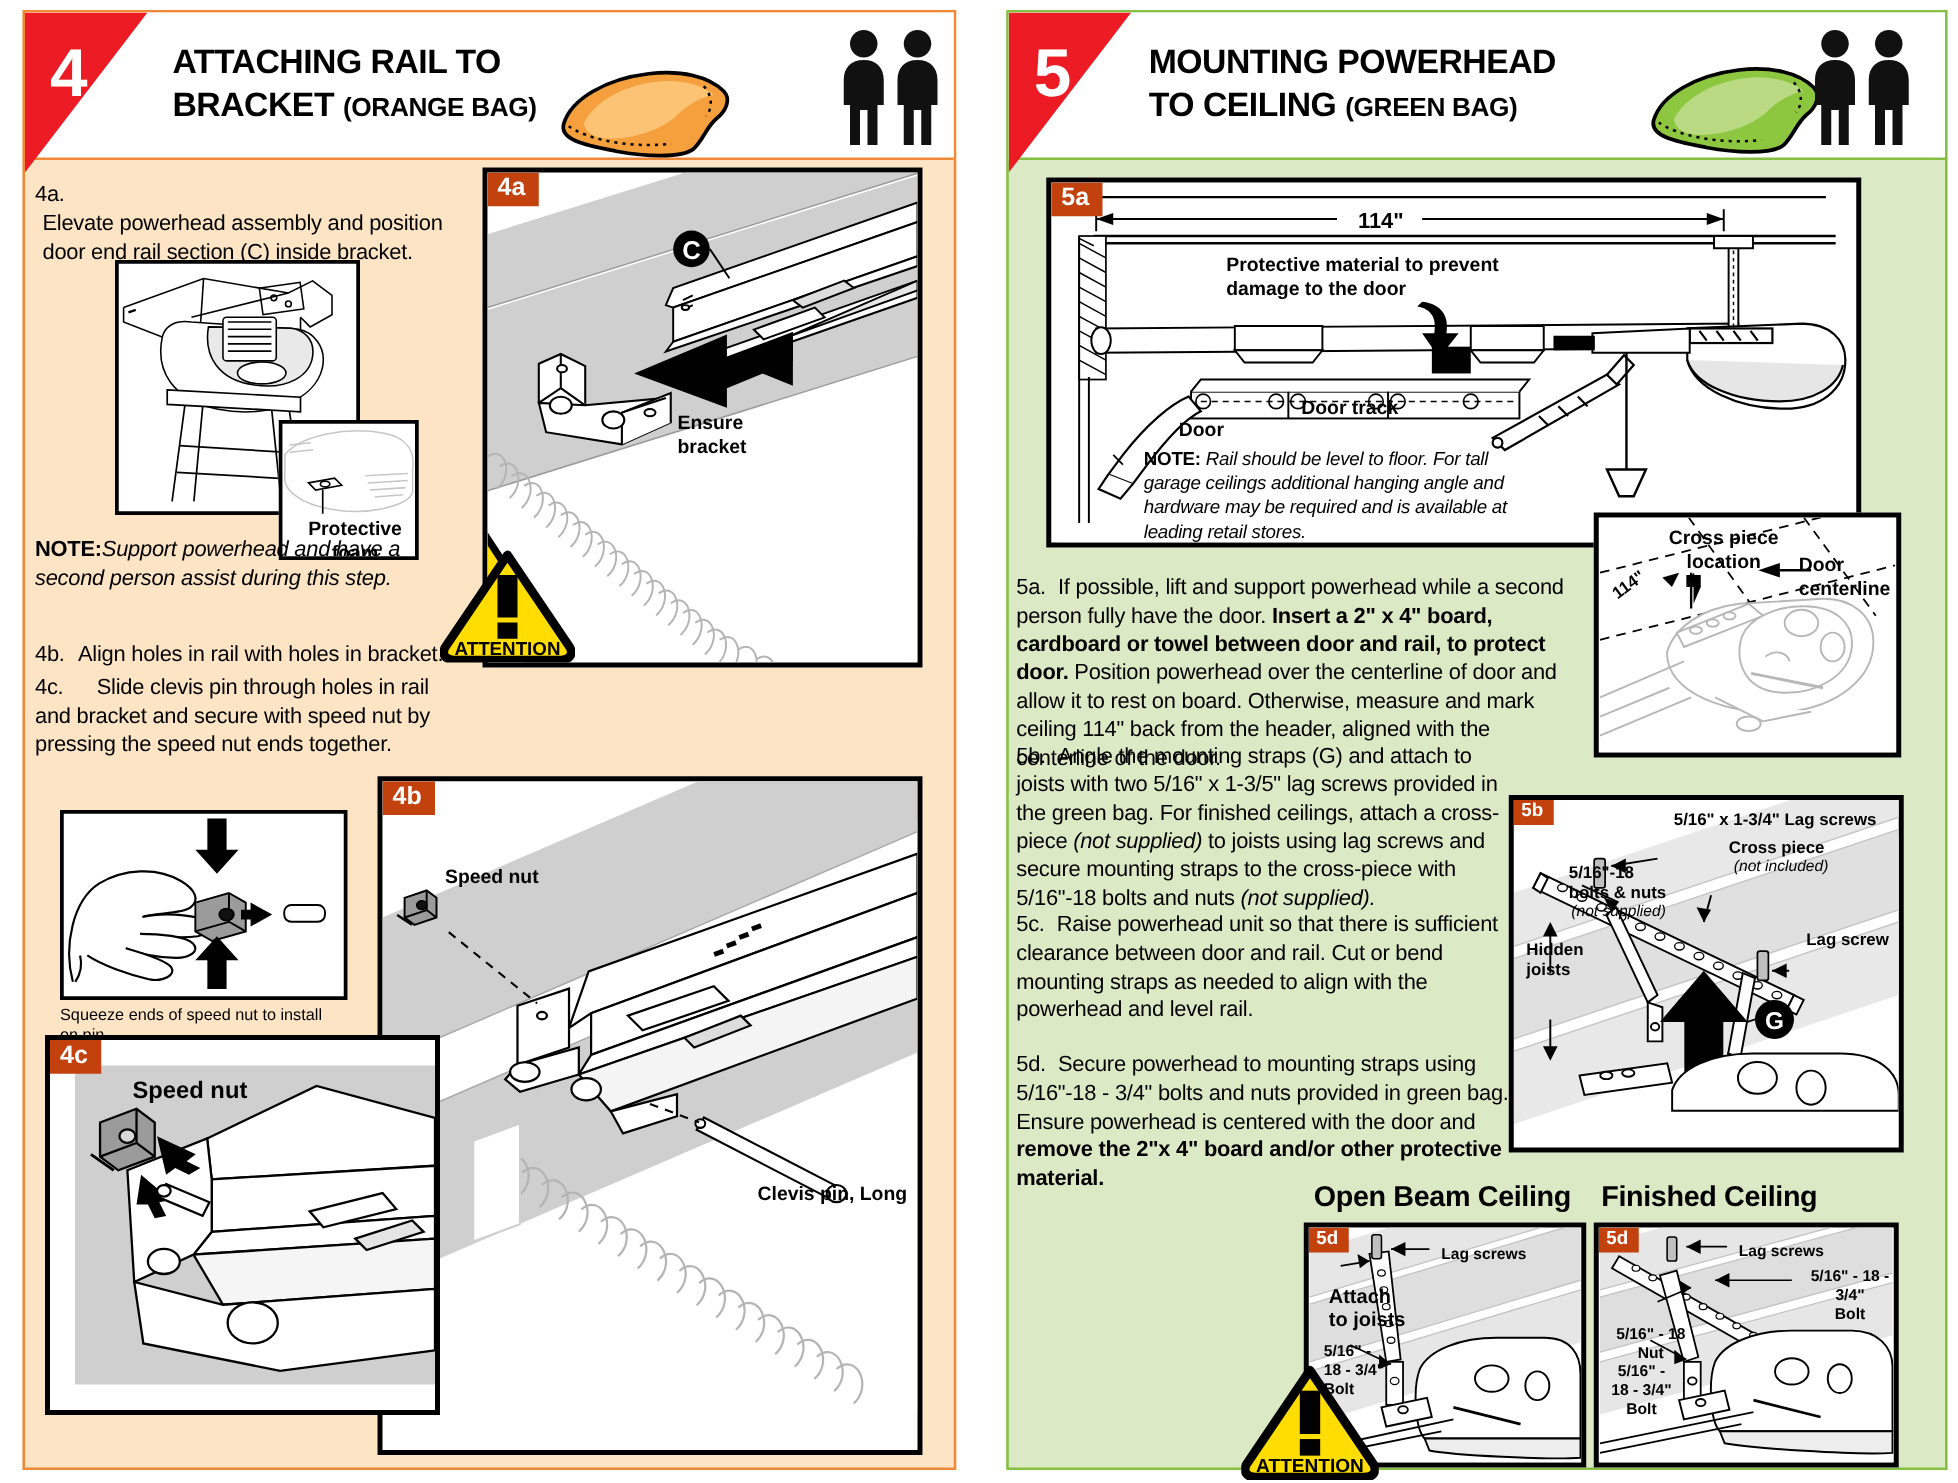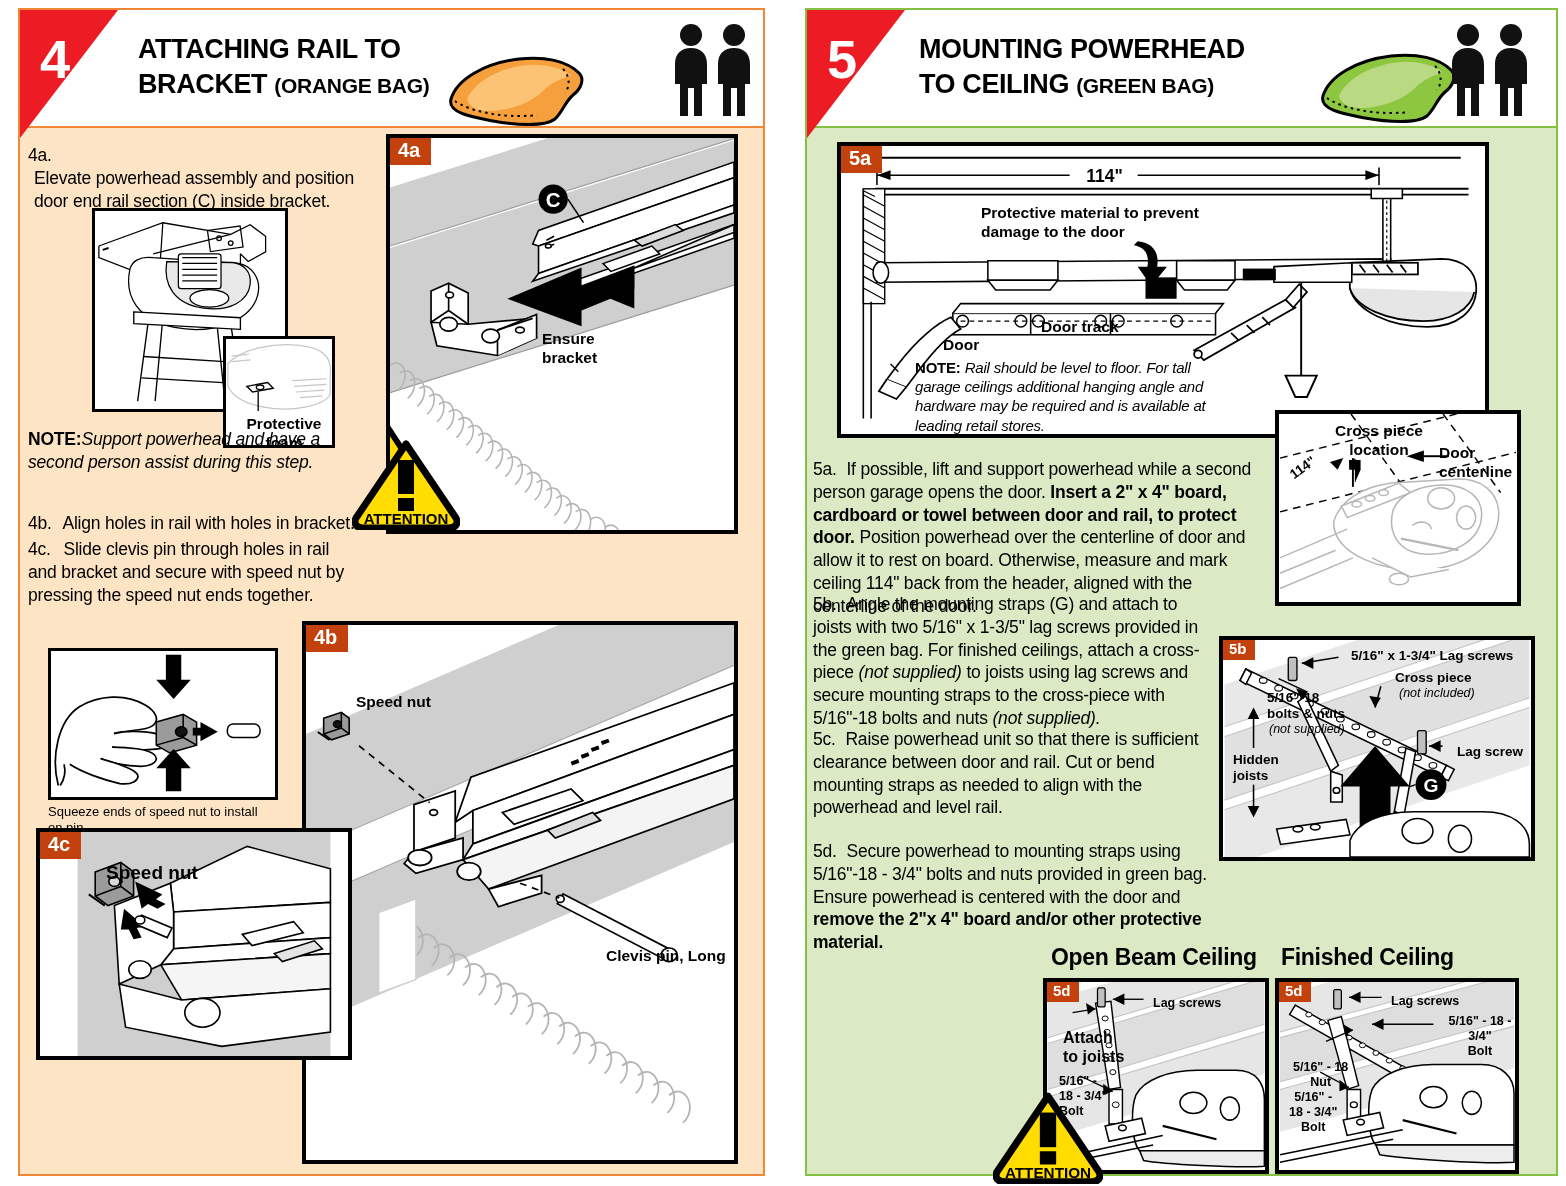--- a/index.html
+++ b/index.html
@@ -216,21 +216,21 @@
           <span class="nb">NOTE:</span><span class="it">Support powerhead and have a second person assist during this step.</span>
         </div>
 
         <div class="step" style="left:8px; top:384px; width:330px;">
           <span class="lbl">4b.</span>
           <span style="margin-left:6px;">Align holes in rail with holes in bracket.</span>
         </div>
 
         <div class="step" style="left:8px; top:410px; width:330px;">
           <span class="lbl">4c.</span>
-          <span style="margin-left:8px;">Slide clevis pin through holes in rail and bracket and secure with speed nut by pressing the speed nut ends together.</span>
+          <span style="margin-left:22px;">Slide clevis pin through holes in rail and bracket and secure with speed nut by pressing the speed nut ends together.</span>
         </div>
 
         <svg class="warn" style="left:332px; top:310px;" viewBox="0 0 108 92">
           <path d="M54,6 L104,80 C107,86 103,90 97,90 L11,90 C5,90 1,86 4,80 Z" fill="#FFDD00" stroke="#000" stroke-width="7" stroke-linejoin="round"></path>
           <rect x="46" y="22" width="16" height="34" fill="#000"></rect>
           <rect x="46" y="60" width="16" height="13" fill="#000"></rect>
           <text x="54" y="86" font-family="Liberation Sans, sans-serif" font-size="15" font-weight="bold" text-anchor="middle" fill="#000">ATTENTION</text>
         </svg>
 
         <div class="ill" style="left:366px; top:6px; width:352px; height:400px;">
@@ -409,21 +409,21 @@
               <path d="M370,448 C386,434 400,462 384,476"></path>
             </g>
             <g stroke="#cfcfcf" fill="#fff" stroke-width="1.6">
               <path d="M74,262 L112,248 L112,330 L74,344 Z"></path>
             </g>
           </svg>
           <div class="calloutA" style="left:50px; top:68px;">Speed nut</div>
           <div class="calloutA" style="left:300px; top:322px;">Clevis pin, Long</div>
         </div>
 
-        <div class="ill" style="left:16px; top:700px; width:316px; height:232px;padding-left:20px;">
+        <div class="ill" style="left:16px; top:700px; width:316px; height:304px;padding-left:20px;">
           <div class="tag">4c</div>
           <svg viewBox="0 0 316 280" width="100%" height="100%">
             <rect width="316" height="280" fill="#cfcfcf"></rect>
 
             <g stroke="#000" fill="#fff" stroke-width="2">
               <path d="M116,64 L212,18 L316,46 L316,88 L120,100 Z"></path>
               <path d="M120,100 L120,146 L316,132 L316,88 Z" fill="#fff"></path>
               <path d="M120,146 L104,166 L316,152 L316,132 Z"></path>
               <path d="M104,166 L130,210 L316,196 L316,152 Z" fill="#f5f5f5"></path>
               <path d="M46,92 L116,64 L120,100 L120,146 L104,166 L52,190 L46,92 Z" fill="#fff"></path>
@@ -626,21 +626,21 @@
           <div class="calloutA" style="left:56px; top:8px; white-space:pre-line; text-align:center;">Cross piece
 location</div>
           <div class="calloutA" style="left:160px; top:30px; white-space:pre-line;">Door
 centerline</div>
           <div class="calloutA tiny" style="left:10px; top:46px; transform:rotate(-36deg);">114"</div>
         </div>
 
         <div class="step" style="left:6px; top:330px; width:452px;">
           <span class="lbl">5a.</span>
           <span style="margin-left:5px;">
-            <span>If possible, lift and support powerhead while a second person garage opens the door. </span><b>Insert a 2" x 4" board, cardboard or towel between door and rail, to protect door.</b><span> Position powerhead over the centerline of door and allow it to rest on board. Otherwise, measure and mark ceiling 114" back from the header, aligned with the centerline of the door.</span>
+            <span>If possible, lift and support powerhead while a second person fully have the door. </span><b>Insert a 2" x 4" board, cardboard or towel between door and rail, to protect door.</b><span> Position powerhead over the centerline of door and allow it to rest on board. Otherwise, measure and mark ceiling 114" back from the header, aligned with the centerline of the door.</span>
           </span>
         </div>
 
         <div class="step" style="left:6px; top:465px; width:400px;">
           <span class="lbl">5b.</span>
           <span style="margin-left:5px;">
             <span>Angle the mounting straps (G) and attach to joists with two 5/16" x 1-3/5" lag screws provided in the green bag. For finished ceilings, attach a cross-piece </span><i>(not supplied)</i><span> to joists using lag screws and secure mounting straps to the cross-piece with 5/16"-18 bolts and nuts </span><i>(not supplied).</i>
           </span>
         </div>
 
@@ -649,21 +649,21 @@
           <span style="margin-left:5px;">Raise powerhead unit so that there is sufficient clearance between door and rail. Cut or bend mounting straps as needed to align with the powerhead and level rail.</span>
         </div>
 
         <div class="step" style="left:6px; top:712px; width:424px;">
           <span class="lbl">5d.</span>
           <span style="margin-left:5px;">
             <span>Secure powerhead to mounting straps using 5/16"-18 - 3/4" bolts and nuts provided in green bag. Ensure powerhead is centered with the door and </span><b>remove the 2"x 4" board and/or other protective material.</b>
           </span>
         </div>
 
-        <div class="ill" style="left:412px; top:508px; width:316px; height:225px;">
+        <div class="ill" style="left:400px; top:508px; width:316px; height:286px;">
           <div class="tag sm">5b</div>
           <svg viewBox="0 0 316 225" width="100%" height="100%">
             <rect width="316" height="225" fill="#fff"></rect>
             <polygon points="0,46 316,-60 316,-16 0,90" fill="#e8e8e8"></polygon>
             <polygon points="0,100 316,-6 316,60 0,166" fill="#e0e0e0"></polygon>
             <polygon points="0,176 316,70 316,130 0,236" fill="#e8e8e8"></polygon>
             <g stroke="#c6c6c6" stroke-width="1.2" fill="none">
               <path d="M0,90 L316,-16 M0,100 L316,-6 M0,166 L316,60 M0,176 L316,70"></path>
             </g>
 

